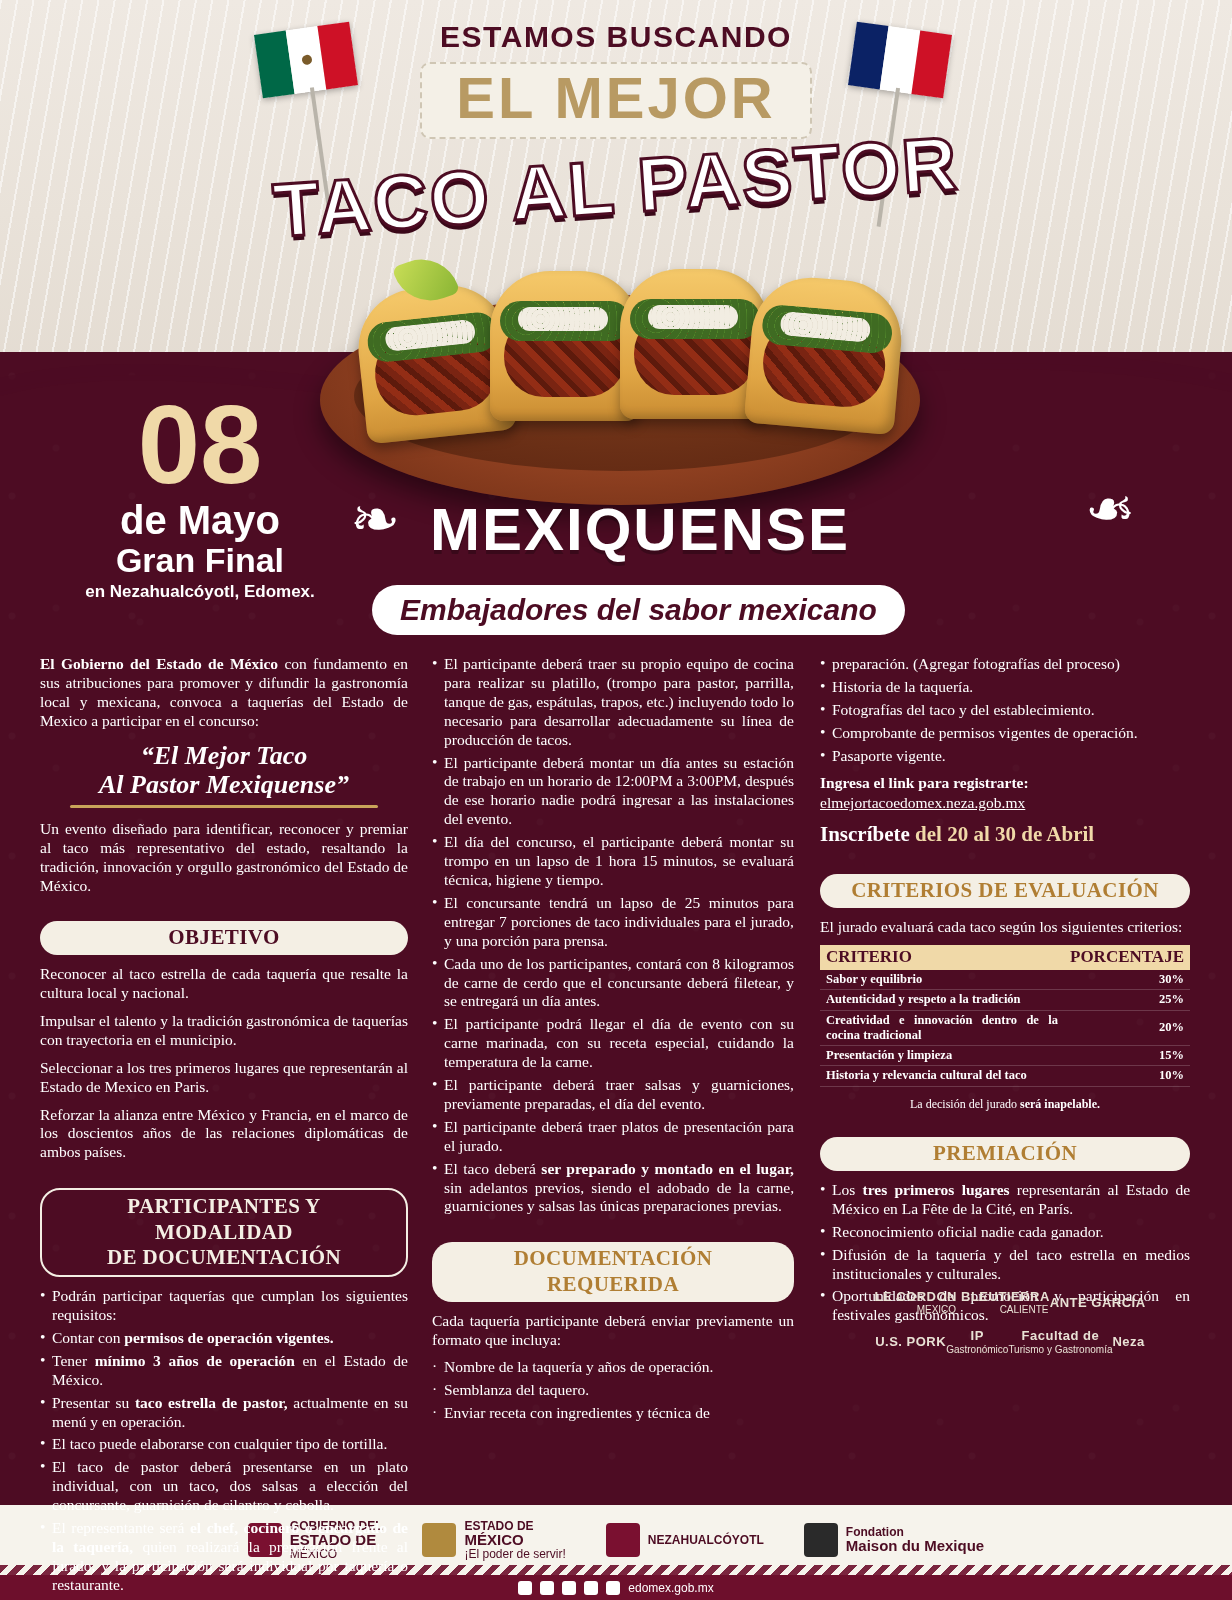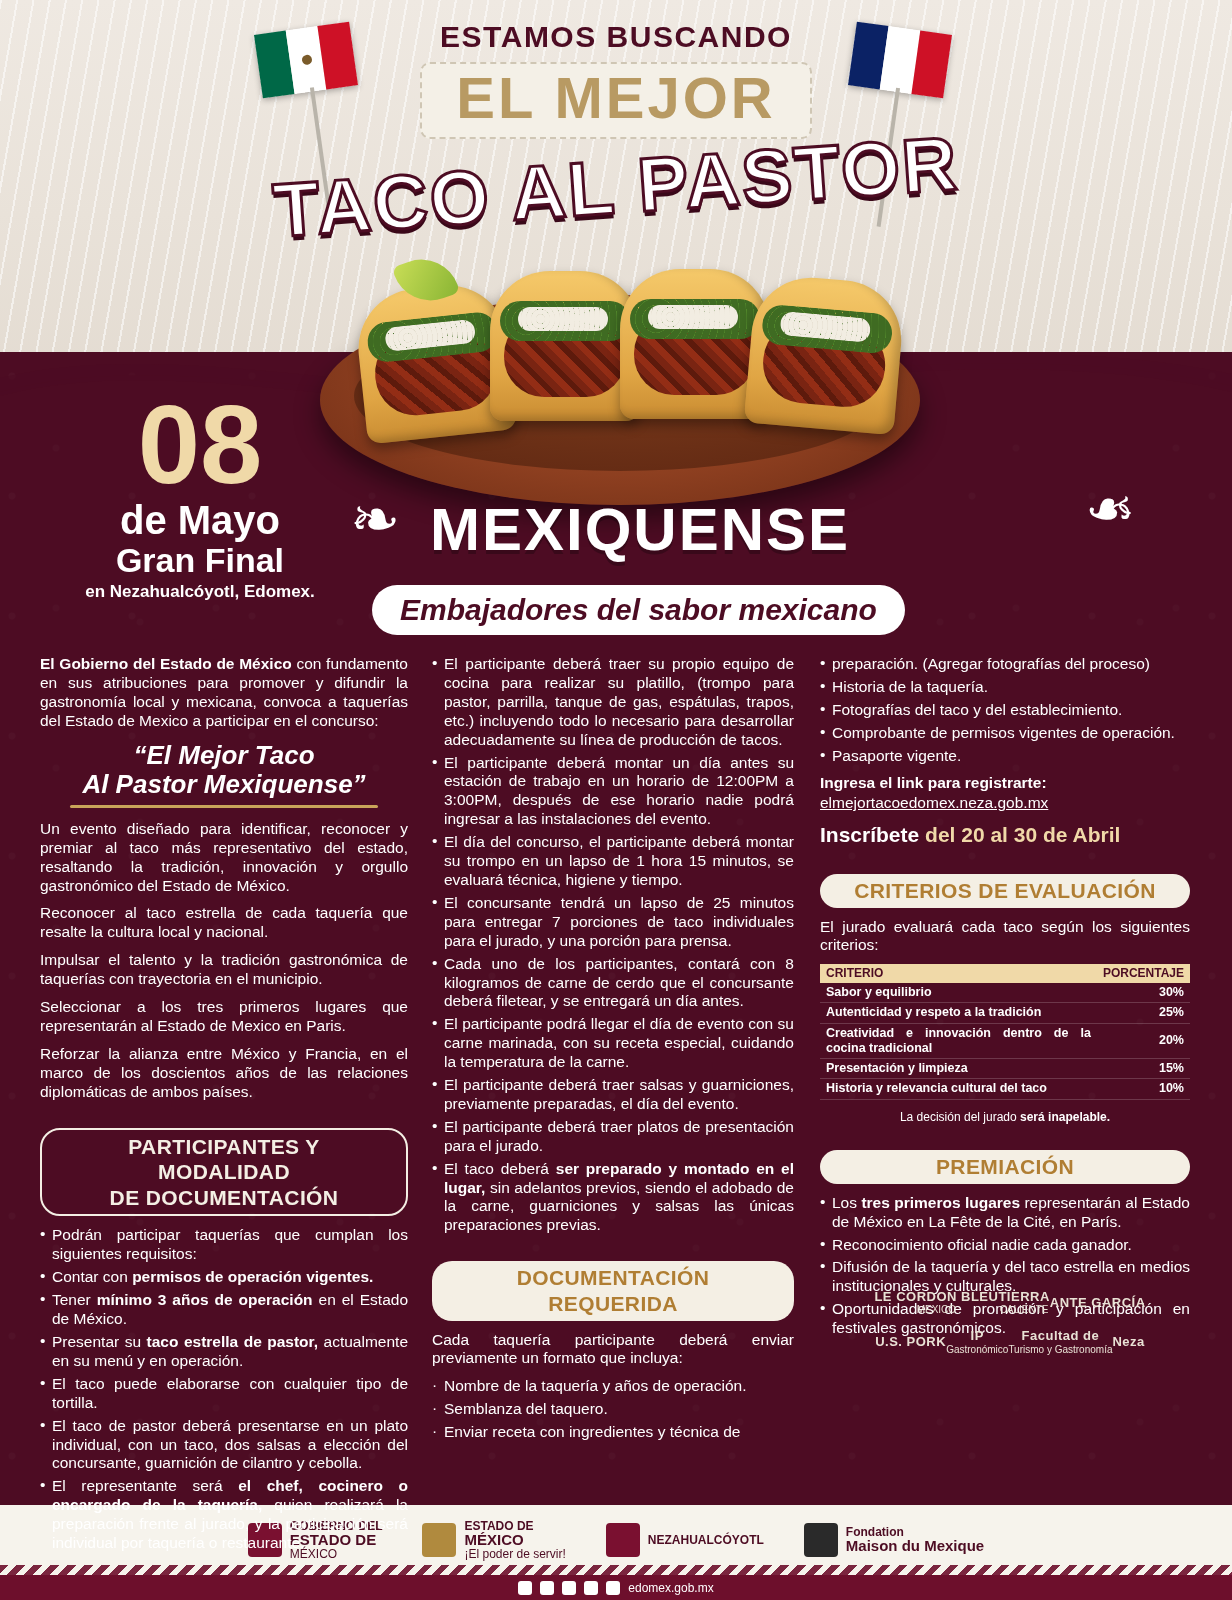--- a/index.html
+++ b/index.html
@@ -114,21 +114,21 @@
   .swoosh{position:absolute;z-index:7;color:#fff;font-size:60px;line-height:1;}
   #swoosh-left{left:350px;top:490px;}
   #swoosh-right{left:1085px;top:480px;transform:scaleX(-1);}
   .ribbon{
     position:absolute;left:372px;top:585px;z-index:7;background:#fff;border-radius:26px;
     padding:8px 28px;color:#4d0c23;font-size:30px;font-style:italic;font-weight:bold;
     font-family:"Liberation Sans", sans-serif;
   }
 
   
-  .cols{position:absolute;left:0;top:655px;width:1068px;height:830px;z-index:8;color:#fff;}
+  .cols{position:absolute;left:0;top:655px;width:1068px;height:830px;z-index:8;color:#fff;font-family:Liberation Serif, serif;}
   .col{position:absolute;top:0;font-size:15.5px;line-height:1.22;text-align:justify;}
   #col1{left:40px;width:368px;}
   #col2{left:432px;width:362px;}
   #col3{left:820px;width:370px;}
 
   .col b{font-weight:bold;}
   .p{margin:0 0 9px 0;}
 
   .quote{
     text-align:center;font-size:26px;font-weight:bold;font-style:italic;
@@ -150,21 +150,21 @@
   ul.dash li:before{content:"·";}
 
   .link{color:#fff;text-decoration:underline;word-break:break-all;}
   .bold{font-weight:bold;}
 
   .inscribete{font-size:21px;font-weight:bold;margin:8px 0 4px;}
   .inscribete .w{color:#fff;}
   .inscribete .g{color:#f0d9a8;}
 
   table.crit{width:100%;border-collapse:collapse;font-size:12.5px;margin-top:6px;}
-  table.crit th{background:#f0d9a8;color:#4d0c23;font-size:12px;font-weight:bold;padding:2px 6px;text-align:left;}
+  table.crit th{background:#f0d9a8;color:#4d0c23;font-size:17px;font-weight:bold;padding:2px 6px;text-align:left;}
   table.crit th.pct{text-align:right;}
   table.crit td{padding:2px 6px;font-weight:bold;font-size:12.5px;border-bottom:1px solid rgba(255,255,255,.18);}
   table.crit td.pct{text-align:right;}
 
   .jurado{text-align:center;font-size:12px;margin:10px 0 4px;}
 
   
   .logos{position:absolute;left:820px;top:1290px;width:380px;z-index:8;}
   .logorow{display:flex;align-items:center;justify-content:center;margin-bottom:14px;}
   .logobox{color:#e9e2d5;font-size:10px;text-align:center;line-height:1.1;}
@@ -265,20 +265,21 @@
   <div class="cols">
 
     <div class="col" id="col1">
       <p class="p"><b>El Gobierno del Estado de México</b><span> con fundamento en sus atribuciones para promover y difundir la gastronomía local y mexicana, convoca a taquerías del Estado de Mexico a participar en el concurso:</span></p>
       <div class="quote">
         <div>“El Mejor Taco</div>
         <div>Al Pastor Mexiquense”</div>
       </div>
       <div class="quote-rule"></div>
       <p class="p">Un evento diseñado para identificar, reconocer y premiar al taco más representativo del estado, resaltando la tradición, innovación y orgullo gastronómico del Estado de México.</p>
+      <div class="pill">OBJETIVO</div>
       <div id="objetivo-list">
           <p class="p">Reconocer al taco estrella de cada taquería que resalte la cultura local y nacional.</p>
           <p class="p">Impulsar el talento y la tradición gastronómica de taquerías con trayectoria en el municipio.</p>
           <p class="p">Seleccionar a los tres primeros lugares que representarán al Estado de Mexico en Paris.</p>
           <p class="p">Reforzar la alianza entre México y Francia, en el marco de los doscientos años de las relaciones diplomáticas de ambos países.</p>
         </div>
       <div class="pill outline">
         <div>PARTICIPANTES Y MODALIDAD</div>
         <div>DE DOCUMENTACIÓN</div>
       </div>

